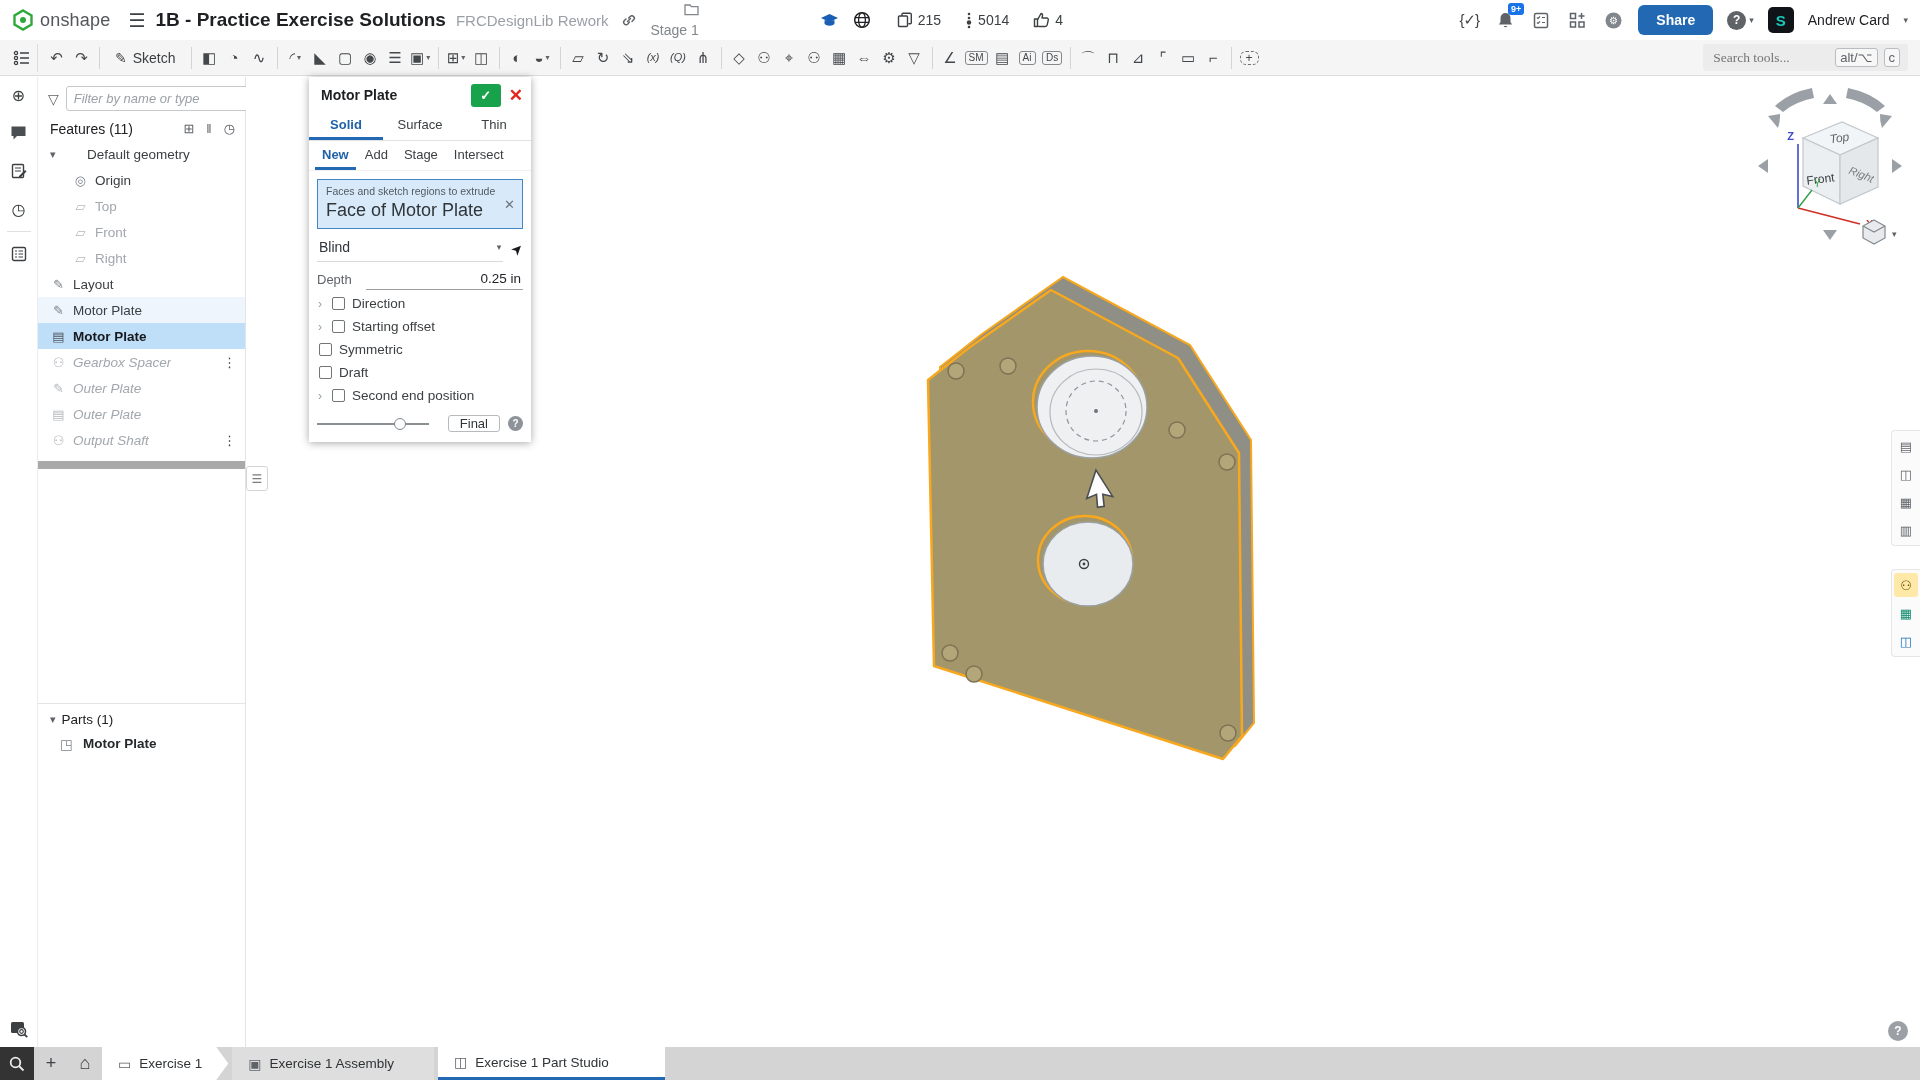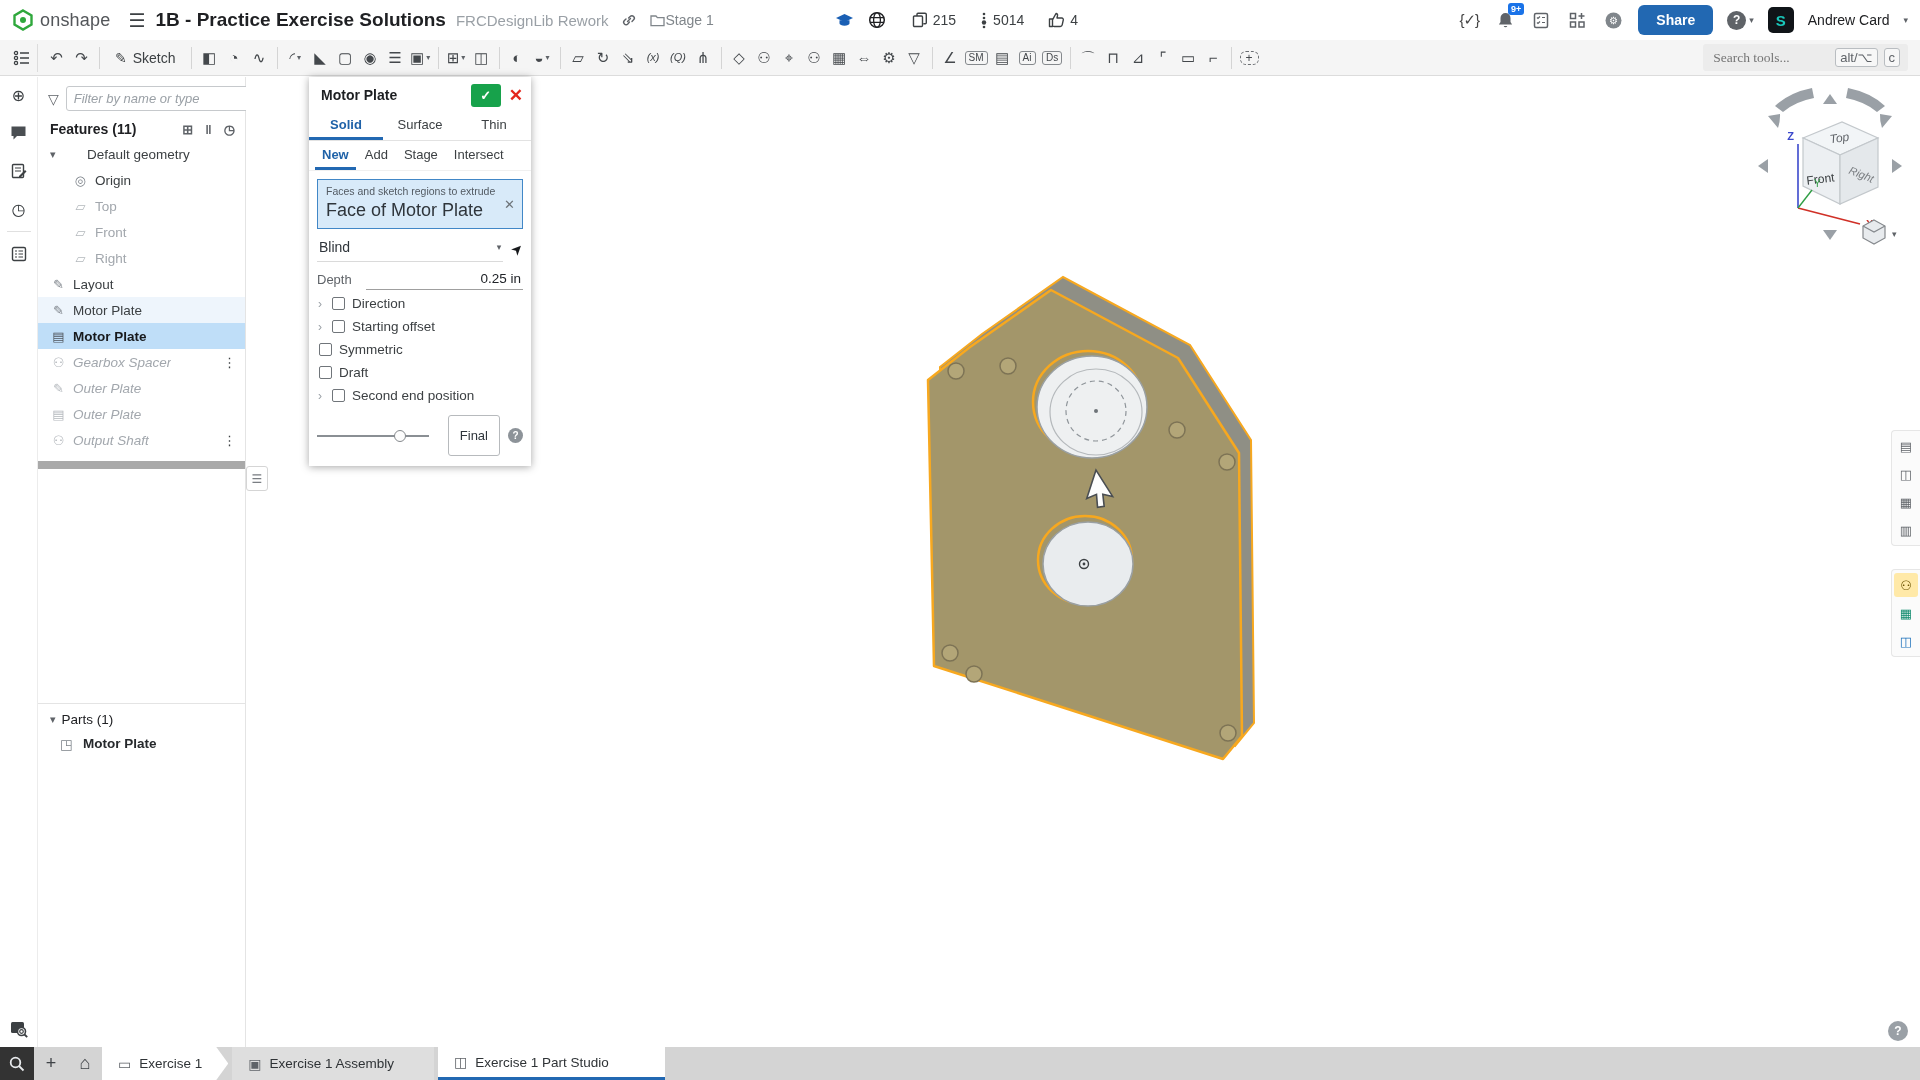--- a/index.html
+++ b/index.html
@@ -6,21 +6,21 @@
   .app{position:relative;width:1920px;height:1080px;background:#fff;font-family:"Liberation Sans",sans-serif;overflow:hidden;color:#202124;}
   .app *{box-sizing:border-box;}
 
   
   .topbar{position:absolute;left:0;top:0;right:0;height:40px;background:#fff;display:flex;align-items:center;padding:12px 12px;gap:10px;}
   .logo{display:flex;align-items:center;gap:6px;}
   .logo-text{font-size:18px;color:#53565a;letter-spacing:.2px;}
   .hamburger{font-size:19px;color:#3c4043;margin-left:8px;cursor:pointer;}
   .doc-title{font-size:19px;font-weight:bold;color:#1f2023;white-space:nowrap;}
   .doc-sub{font-size:15px;color:#9aa0a6;white-space:nowrap;}
-  .stage{display:flex;align-items:center;color:#80868b;font-size:14px;}
+  .stage{display:flex;align-items:flex-end;gap:6px;color:#80868b;font-size:14px;flex-direction:column;}
   .tstat{display:flex;align-items:center;gap:5px;color:#3c4043;font-size:14px;margin-left:14px;}
   .topbar-right{margin-left:auto;display:flex;align-items:center;gap:14px;}
   .tb-ic{position:relative;display:flex;align-items:center;justify-content:center;width:22px;height:22px;color:#5f6368;}
   .badge{position:absolute;top:-6px;right:-8px;background:#1a73e8;color:#fff;font-size:9px;font-weight:bold;border-radius:3px;padding:1px 3px;}
   .share-btn{background:#2268b2;color:#fff;font-size:14px;font-weight:bold;border:none;border-radius:6px;padding:7px 18px;cursor:pointer;}
   .help-wrap{display:flex;align-items:center;gap:3px;color:#5f6368;}
   .help-circle{width:19px;height:19px;border-radius:50%;background:#5f6368;color:#fff;font-size:12px;font-weight:bold;display:flex;align-items:center;justify-content:center;}
   .caret{font-size:9px;color:#5f6368;}
   .avatar{width:26px;height:26px;border-radius:5px;background:#101418;color:#19c8bb;font-weight:bold;font-size:15px;display:flex;align-items:center;justify-content:center;}
   .user-name{font-size:14px;color:#202124;}
@@ -47,21 +47,21 @@
   .strip-ic{width:20px;height:20px;display:flex;align-items:center;justify-content:center;color:#3c4043;font-size:16px;cursor:pointer;}
   .strip-div{width:24px;height:1px;background:#e0e0e0;margin:-6px 0;}
   .strip-bottom{position:absolute;bottom:8px;left:9px;}
 
   
   .fpanel{position:absolute;left:38px;top:77px;bottom:33px;width:208px;background:#fff;border-right:1px solid #e4e4e4;}
   .filter-row{display:flex;align-items:center;gap:7px;padding:9px 8px 4px 10px;}
   .funnel{color:#5f6368;font-size:14px;}
   .filter-input{flex:1;height:25px;border:1px solid #c6c9cc;border-radius:3px;padding:0 7px;font-size:13px;font-style:italic;color:#3c4043;outline:none;font-family:"Liberation Sans",sans-serif;}
   .filter-input::placeholder{color:#9aa0a6;font-style:italic;}
-  .feat-head{display:flex;align-items:flex-end;padding:6px 10px 4px 12px;font-size:14px;font-weight:bold;color:#202124;}
+  .feat-head{display:flex;align-items:flex-start;padding:6px 10px 4px 12px;font-size:14px;font-weight:normal;color:#202124;}
   .feat-head .fh-icons{margin-left:auto;display:flex;gap:12px;color:#5f6368;font-size:13px;}
   .fh-ic{cursor:pointer;}
   .tree{font-size:13.5px;color:#3c4043;}
   .trow{display:flex;align-items:center;height:26px;padding-left:12px;position:relative;cursor:pointer;}
   .trow .chev{width:14px;font-size:11px;color:#5f6368;}
   .trow .chev:empty{display:none;}
   .trow .tico{width:17px;margin-right:6px;color:#7d838a;font-size:13px;text-align:center;}
   .trow .tlabel{white-space:nowrap;overflow:hidden;}
   .trow.indent{padding-left:34px;}
   .trow.muted{color:#a2a7ad;}
@@ -108,21 +108,21 @@
   .depth-val{font-size:13.5px;color:#202328;}
   .opt{display:flex;align-items:center;height:23px;padding-left:9px;cursor:default;}
   .opt .ochev{width:13px;color:#9aa0a6;font-size:12px;cursor:pointer;}
   .opt .ochev:empty{display:none;}
   .opt .ocheck{width:13px;height:13px;border:1px solid #70757a;border-radius:2px;background:#fff;margin:0 7px 0 1px;cursor:pointer;flex:none;}
   .opt .olabel{color:#3c4043;font-size:13.5px;}
   .dlg-foot{display:flex;align-items:center;margin:8px 8px 10px;}
   .slider{position:relative;width:112px;height:14px;margin-right:12px;cursor:pointer;}
   .slider .track{position:absolute;left:0;right:0;top:6px;height:2px;background:#8a8f94;}
   .slider .handle{position:absolute;top:1px;left:69%;width:12px;height:12px;border-radius:50%;background:#fdfdfd;border:1px solid #85898d;}
-  .final-btn{margin-left:auto;border:1px solid #b7babd;background:#fff;border-radius:3px;font-size:13px;color:#2f353b;padding:12px 11px;cursor:pointer;font-family:"Liberation Sans",sans-serif;}
+  .final-btn{margin-left:auto;border:1px solid #b7babd;background:#fff;border-radius:3px;font-size:13px;color:#2f353b;padding:0 11px;cursor:pointer;font-family:"Liberation Sans",sans-serif;}
   .dlg-help{width:15px;height:15px;border-radius:50%;background:#8d9399;color:#fff;font-size:10px;font-weight:bold;display:flex;align-items:center;justify-content:center;margin-left:8px;cursor:pointer;}
 
   
   .viewport{position:absolute;left:246px;top:77px;right:0;bottom:33px;background:#fff;overflow:hidden;}
   .part-svg{position:absolute;left:654px;top:193px;}
   .viewcube{position:absolute;right:10px;top:9px;}
   .rightbar{position:absolute;right:0;display:flex;flex-direction:column;gap:4px;background:#fbfbfb;border:1px solid #e6e6e6;border-right:none;border-radius:4px 0 0 4px;padding:3px 2px;}
   .rb-a{top:353px;}
   .rb-b{top:492px;}
   .rb-btn{width:24px;height:24px;display:flex;align-items:center;justify-content:center;font-size:13px;color:#5f6368;border-radius:3px;cursor:pointer;}

